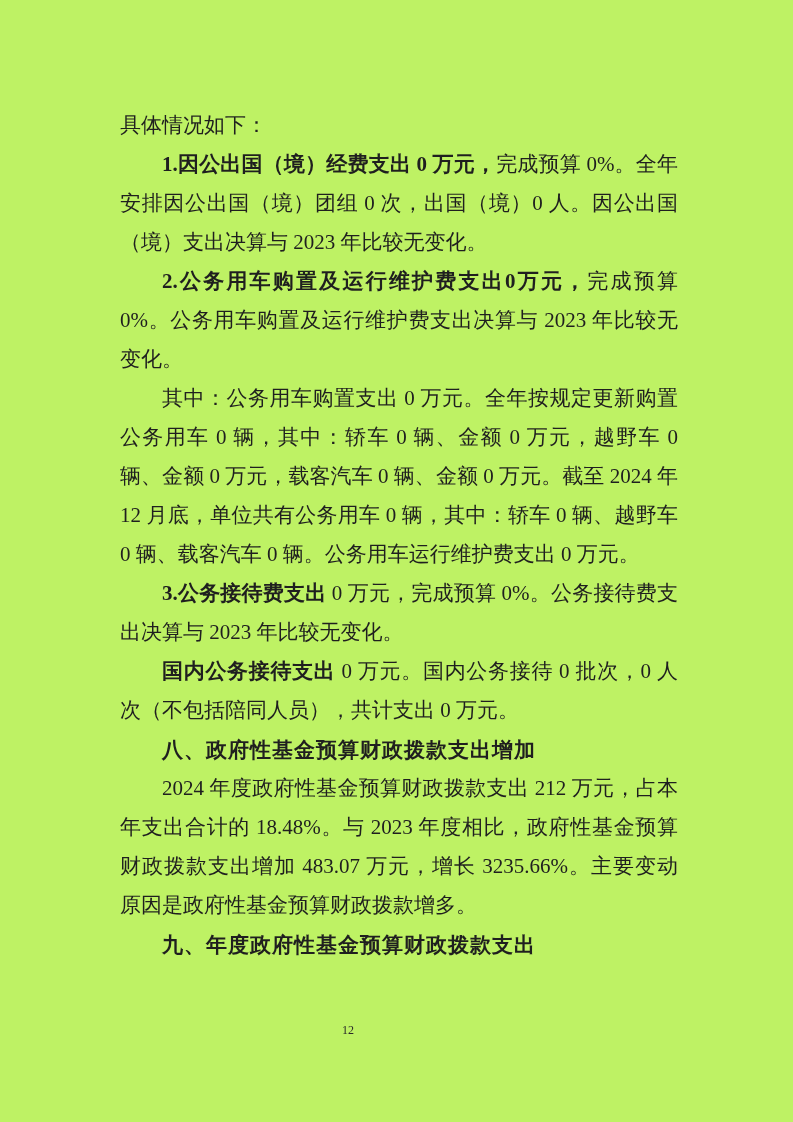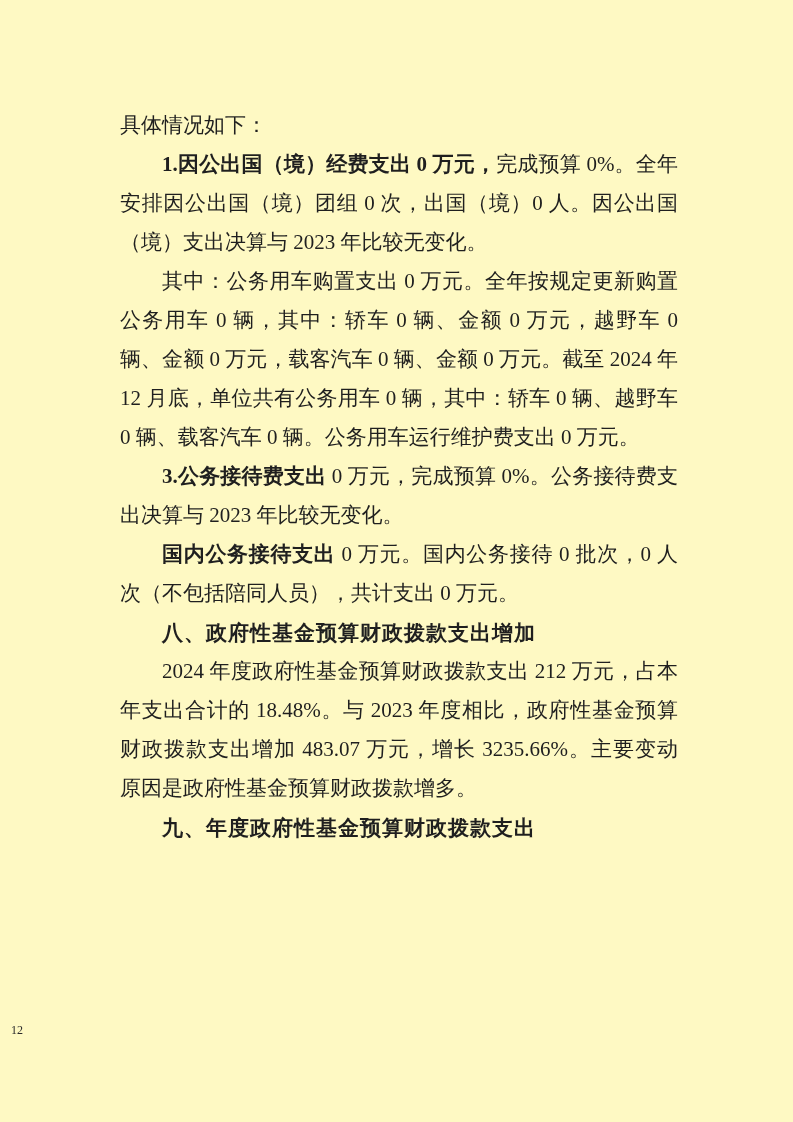--- a/index.html
+++ b/index.html
@@ -12,21 +12,21 @@
     height: 1122px;
     position: relative;
     overflow: hidden;
     font-family: "Liberation Serif", "DejaVu Serif", serif;
     color: #1f1f1f;
   }
   .page {
     position: absolute;
     left: 0; top: 0;
     width: 793px; height: 1122px;
-    background: #fef9c3;
+    background: #bef264;
   }
   .text-block {
     position: absolute;
     left: 120px;
     top: 106px;
     width: 558px;
     font-size: 21px;
     line-height: 39px;
     text-align: justify;
     text-justify: inter-character;
@@ -41,39 +41,41 @@
   .text-block b {
     font-weight: 700;
   }
   .text-block p.heading {
     font-family: "Liberation Sans", "DejaVu Sans", sans-serif;
     font-weight: 700;
     letter-spacing: 1px;
   }
   .page-number {
     position: absolute;
-    left: 11px;
+    left: 4px;
     top: 1022px;
     width: 688px;
+    text-align: center;
     font-size: 12px;
     line-height: 16px;
     color: #2a2a2a;
     font-family: "Liberation Serif", "DejaVu Serif", serif;
   }
 </style>
 </head>
 <body>
 
 <div class="page">
   <div class="text-block">
 
     <p class="no-indent">具体情况如下：</p>
 
     <p><b>1.因公出国（境）经费支出 0 万元，</b><span>完成预算 0%。全年安排因公出国（境）团组 0 次，出国（境）0 人。因公出国（境）支出决算与 2023 年比较无变化。</span></p>
 
+    <p><b>2.公务用车购置及运行维护费支出0万元，</b><span>完成预算0%。公务用车购置及运行维护费支出决算与 2023 年比较无变化。</span></p>
 
     <p><span>其中：公务用车购置支出 0 万元。全年按规定更新购置公务用车 0 辆，其中：轿车 0 辆、金额 0 万元，越野车 0 辆、金额 0 万元，载客汽车 0 辆、金额 0 万元。截至 2024 年 12 月底，单位共有公务用车 0 辆，其中：轿车 0 辆、越野车 0 辆、载客汽车 0 辆。公务用车运行维护费支出 0 万元。</span></p>
 
     <p><b>3.公务接待费支出</b><span> 0 万元，完成预算 0%。公务接待费支出决算与 2023 年比较无变化。</span></p>
 
     <p><b>国内公务接待支出</b><span> 0 万元。国内公务接待 0 批次，0 人次（不包括陪同人员），共计支出 0 万元。</span></p>
 
 
     <p class="heading">八、政府性基金预算财政拨款支出增加</p>
 

